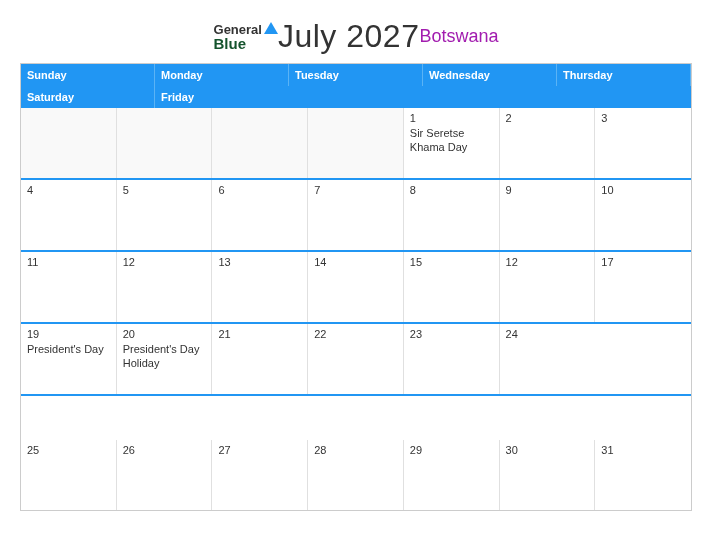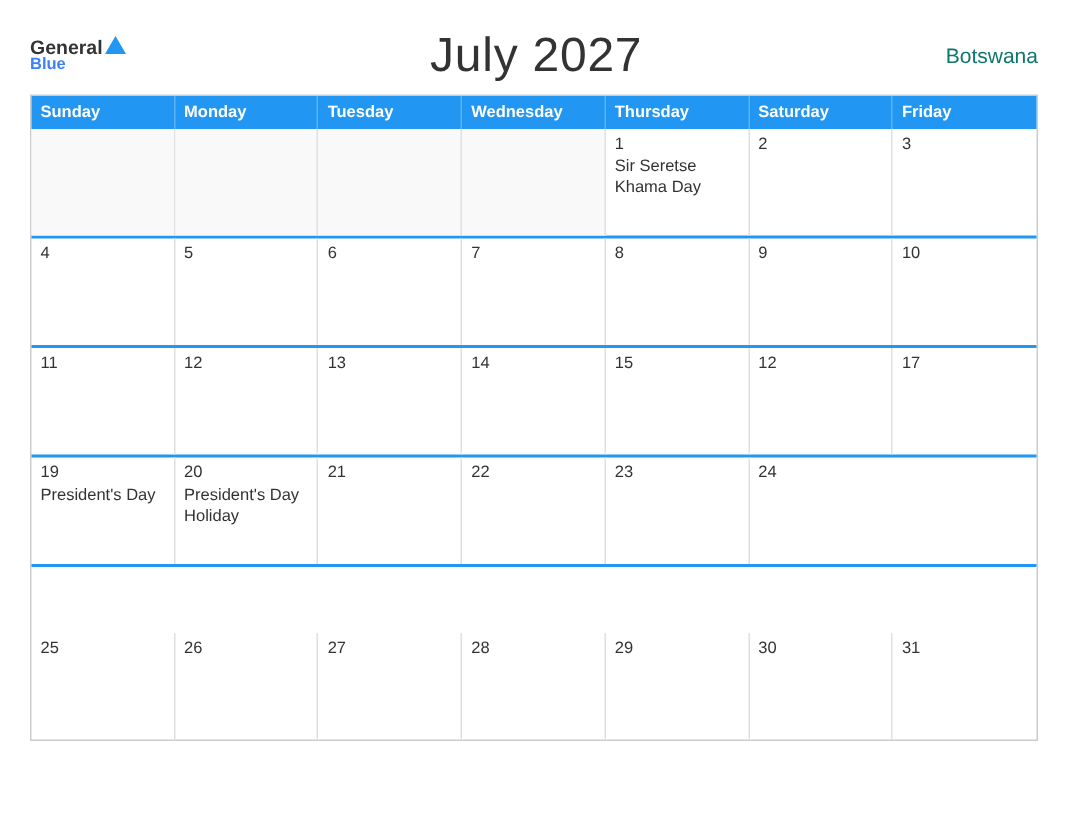--- a/index.html
+++ b/index.html
@@ -9,37 +9,38 @@
       font-family: Arial, sans-serif;
       background: #fff;
       overflow: hidden;
     }
     .page {
       width: 712px;
       height: 504px;
       padding: 18px 20px 10px 20px;
       display: flex;
       flex-direction: column;
+      align-items: center;
     }
     .header {
       display: flex;
       align-items: center;
       justify-content: space-between;
       margin-bottom: 8px;
     }
     .logo-text-general {
       font-size: 13px;
       font-weight: bold;
       color: #333;
       line-height: 1;
     }
     .logo-text-blue {
-      font-size: 11px;
+      font-size: 15px;
       font-weight: bold;
-      color: #3b82f6;
+      color: #14532d;
       line-height: 1;
     }
     .logo-triangle {
       width: 0;
       height: 0;
       border-left: 7px solid transparent;
       border-right: 7px solid transparent;
       border-bottom: 12px solid #2196F3;
       margin-left: 2px;
       margin-bottom: 2px;
@@ -53,33 +54,33 @@
       display: flex;
       align-items: center;
     }
     .title {
       font-size: 32px;
       font-weight: normal;
       color: #333;
       letter-spacing: 0.5px;
     }
     .country {
-      font-size: 14px;
-      color: #0f766e;
+      font-size: 18px;
+      color: #a21caf;
       text-align: right;
     }
     .calendar {
       flex: 1;
       display: flex;
       flex-direction: column;
       border: 1px solid #ccc;
     }
     .weekdays-row {
       display: grid;
-      grid-template-columns: repeat(7, 1fr);
+      grid-template-columns: repeat(5, 1fr);
       background: #2196F3;
     }
     .weekday-cell {
       color: #fff;
       font-size: 11px;
       font-weight: bold;
       padding: 5px 6px;
       border-right: 1px solid #5ab3f5;
     }
     .weekday-cell:last-child {

